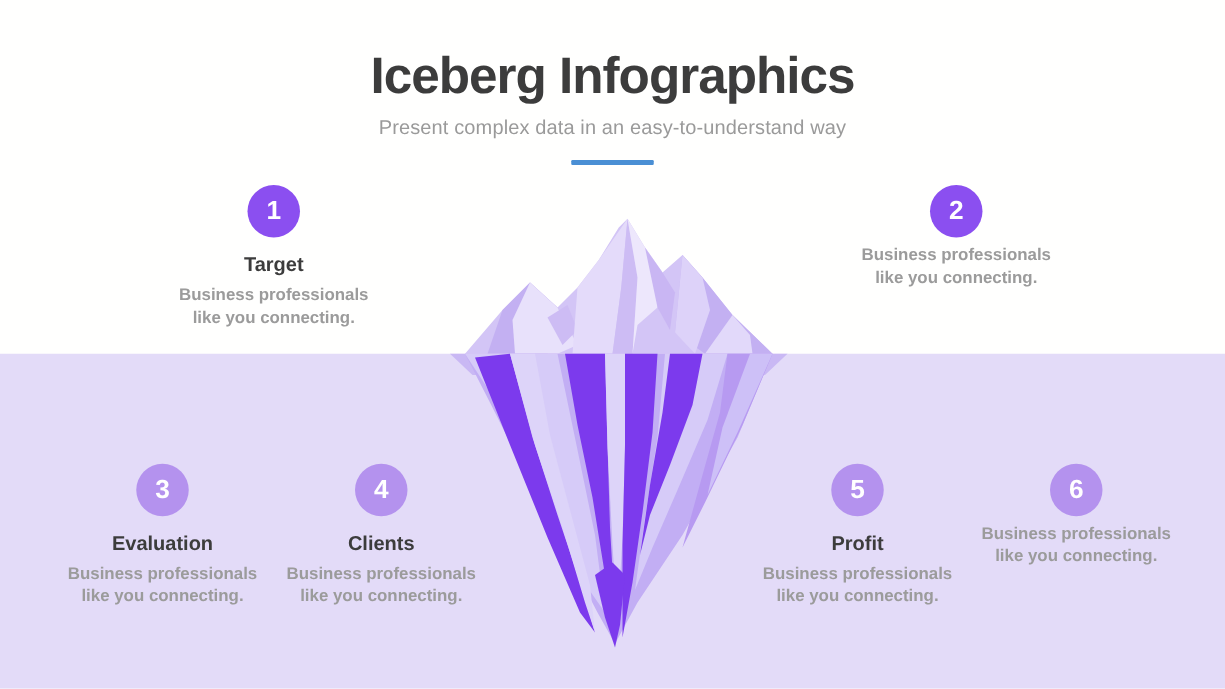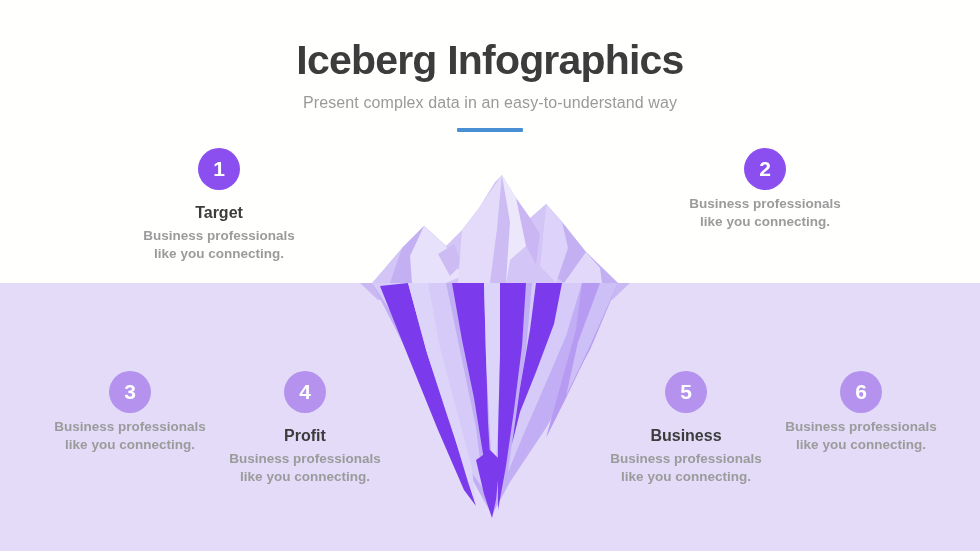--- a/index.html
+++ b/index.html
@@ -225,34 +225,35 @@
   </div>
 
   <div class="step" id="step-2">
     <div class="step-badge badge-above">2</div>
     <p class="step-desc">Business professionals
 like you connecting.</p>
   </div>
 
   <div class="step" id="step-3">
     <div class="step-badge badge-below">3</div>
+    <p class="step-title">Evaluation</p>
     <p class="step-desc">Business professionals
 like you connecting.</p>
   </div>
 
   <div class="step" id="step-4">
     <div class="step-badge badge-below">4</div>
-    <p class="step-title">Profit</p>
+    <p class="step-title">Clients</p>
     <p class="step-desc">Business professionals
 like you connecting.</p>
   </div>
 
   <div class="step" id="step-5">
     <div class="step-badge badge-below">5</div>
-    <p class="step-title">Business</p>
+    <p class="step-title">Profit</p>
     <p class="step-desc">Business professionals
 like you connecting.</p>
   </div>
 
   <div class="step" id="step-6">
     <div class="step-badge badge-below">6</div>
     <p class="step-desc">Business professionals
 like you connecting.</p>
   </div>
 

